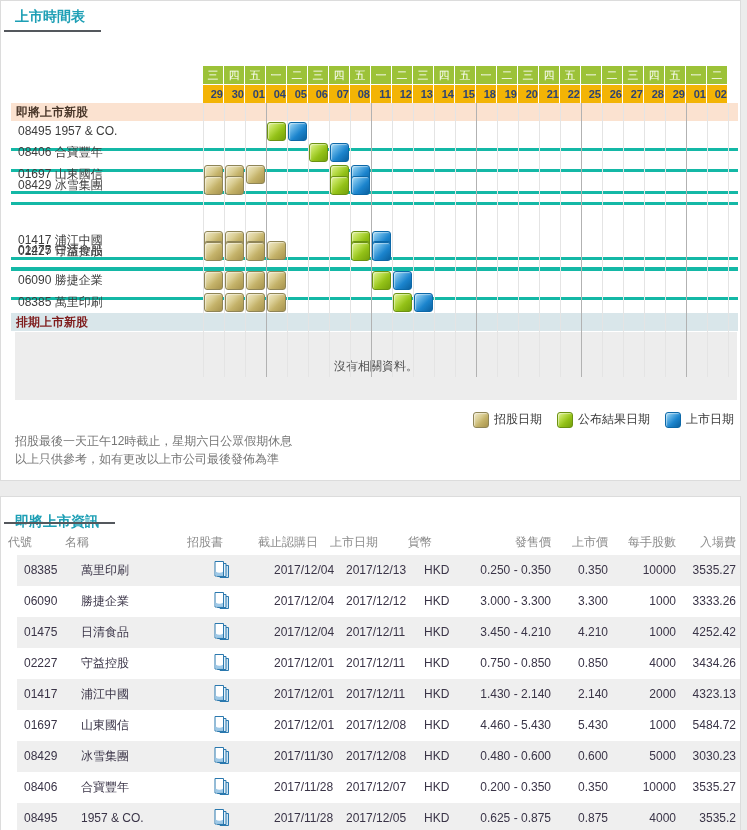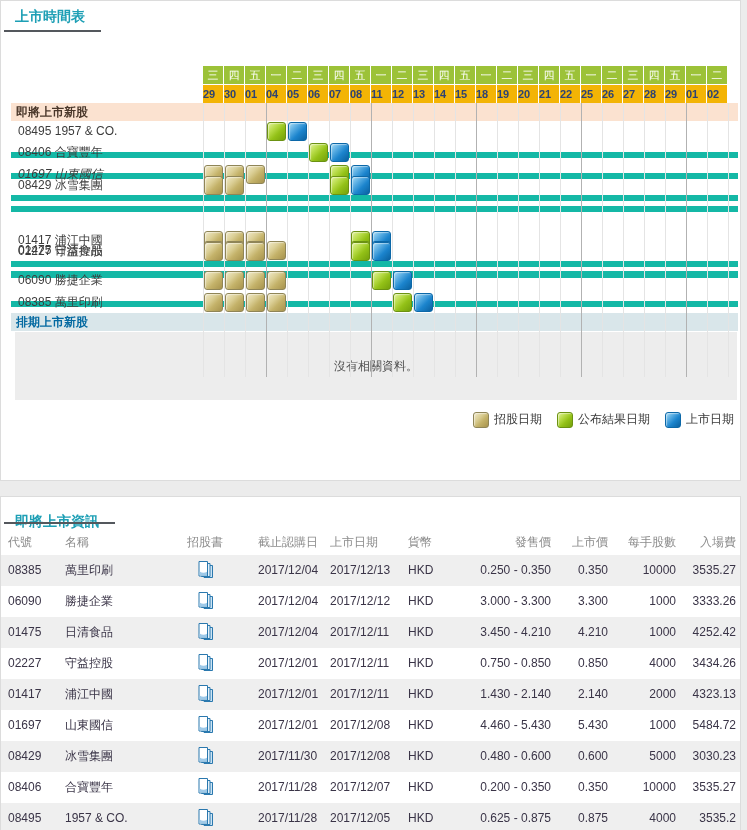--- a/index.html
+++ b/index.html
@@ -20,30 +20,30 @@
   .u2{top:25px;width:111px;}
 
   
   .cal{position:absolute;left:10px;top:46px;width:727px;height:353px;}
   .hrow{position:absolute;left:192px;display:flex;gap:1px;height:18px;}
   #monthRow{top:0;}
   #weekdayRow{top:19px;}
   #dateRow{top:38px;}
   .mseg{background:var(--month_band,#2099b5);color:#fff;font-size:12px;text-align:center;line-height:18px;}
   .wcell{width:20px;background:var(--weekday_band,#9cc238);color:#fff;font-size:11px;text-align:center;line-height:18px;}
-  .dcell{width:20px;background:var(--date_band,#f3b405);color:var(--date_text,#2e4372);font-size:11px;font-weight:bold;text-align:left;line-height:18px;}
+  .dcell{width:20px;background:var(--date_band,#f3b405);color:var(--date_text,#2e4372);font-size:11px;font-weight:bold;text-align:right;line-height:18px;}
 
   .gline{position:absolute;top:56px;height:274px;width:1px;background:#e4e4e4;z-index:3;}
   .gline.wk{background:#b2b2b2;}
 
   .band{position:absolute;left:0;width:727px;height:18px;font-size:12px;font-weight:bold;line-height:18px;padding-left:5px;box-sizing:border-box;z-index:2;}
   .band1{top:56px;background:var(--upcoming_band_bg,#fbe2d0);color:#4a372a;}
-  .band2{top:266px;background:var(--scheduled_band_bg,#d9e6ea);color:#0369a1;}
-
-  .grow{position:absolute;left:0;width:727px;height:37px;border-bottom:6px solid #14b8a6;box-sizing:border-box;}
+  .band2{top:266px;background:var(--scheduled_band_bg,#d9e6ea);color:#7f1d1d;}
+
+  .grow{position:absolute;left:0;width:727px;height:30px;border-bottom:3px solid #14b8a6;box-sizing:border-box;}
   .glabel{position:absolute;left:7px;top:0;line-height:21px;font-size:12px;color:#3c3c3c;white-space:nowrap;}
 
   .cell{position:absolute;top:1px;width:19px;height:19px;border-radius:3px;box-sizing:border-box;z-index:4;
         box-shadow:inset 1px 1px 1px rgba(255,255,255,.45);}
   .cell.tan{background:linear-gradient(135deg,#f0e9c8 0%,#dbcf96 35%,#c4b269 60%,#a7934e 100%);border:1px solid #8f8557;}
   .cell.green{background:linear-gradient(135deg,#e2f29a 0%,#b5da44 35%,#93c117 60%,#74a00c 100%);border:1px solid #6b9212;}
   .cell.blue{background:linear-gradient(135deg,#a8dcf5 0%,#51a8e0 35%,#1b84cd 60%,#0b619f 100%);border:1px solid #0c68a8;}
 
   .nodata{position:absolute;left:4px;top:285px;width:722px;height:68px;background:var(--nodata_bg,#ededed);
           color:#4f4f4f;font-size:12px;text-align:center;line-height:68px;}
@@ -51,21 +51,21 @@
   .legend{position:absolute;top:410px;right:6px;display:flex;align-items:flex-end;gap:15px;}
   .litem{display:flex;align-items:center;gap:5px;font-size:12px;color:#3a3a3a;}
   .lsw{width:16px;height:16px;border-radius:3px;box-sizing:border-box;flex:0 0 auto;}
 
   .notes{position:absolute;left:14px;top:431px;font-size:12px;color:#757575;line-height:18px;}
 
   
   .thead{position:absolute;top:32px;left:0;width:739px;height:26px;}
   .thead span{position:absolute;line-height:26px;font-size:12px;color:#8c8c8c;white-space:nowrap;}
   .tbody{position:absolute;top:58px;left:0;width:739px;}
-  .trow{position:relative;height:31px;font-size:12px;color:#3a3447;}
+  .trow{position:relative;height:31px;font-size:12px;color:#3a3447;margin-left:16px;}
   .trow.alt{background:var(--row_alt_bg,#efefef);}
   .trow span{position:absolute;line-height:31px;white-space:nowrap;}
   .c-code{left:7px;}
   .c-name{left:64px;}
   .c-doc{left:186px;width:36px;text-align:center;}
   .trow .c-doc{top:6px;line-height:normal;}
   .c-sub{left:257px;}
   .c-list{left:329px;}
   .c-cur{left:407px;}
   .c-offer{right:189px;}
@@ -168,21 +168,21 @@
         <div class="grow" style="top: 74px;">
           <div class="glabel">08495 1957 &amp; CO.</div>
           <div class="cell green" style="left: 256px;"></div>
           <div class="cell blue" style="left: 277px;"></div>
         </div>
         <div class="grow" style="top: 95px;">
           <div class="glabel">08406 合寶豐年</div>
           <div class="cell green" style="left: 298px;"></div>
           <div class="cell blue" style="left: 319px;"></div>
         </div>
-        <div class="grow" style="top: 117px; font-style: italic;">
+        <div class="grow" style="top: 117px;">
           <div class="glabel">01697 山東國信</div>
           <div class="cell tan" style="left: 193px;"></div>
           <div class="cell tan" style="left: 214px;"></div>
           <div class="cell tan" style="left: 235px;"></div>
           <div class="cell green" style="left: 319px;"></div>
           <div class="cell blue" style="left: 340px;"></div>
         </div>
         <div class="grow" style="top: 128px;">
           <div class="glabel">08429 冰雪集團</div>
           <div class="cell tan" style="left: 193px;"></div>
@@ -244,20 +244,24 @@
         <span>招股日期</span>
       </div>
       <div class="litem">
         <div class="lsw cell green" style="position: static;"></div>
         <span>公布結果日期</span>
       </div>
       <div class="litem">
         <div class="lsw cell blue" style="position: static;"></div>
         <span>上市日期</span>
       </div>
+    </div>
+  <div class="notes" id="notes">
+      <div>招股最後一天正午12時截止，星期六日公眾假期休息</div>
+      <div>以上只供參考，如有更改以上市公司最後發佈為準</div>
     </div>
 </div>
 
 <div class="panel panel2 p2">
   <div class="ptitle">即將上市資訊</div>
   <div class="underline u2"></div>
   <div class="thead" id="thead">
       <span class="c-code">代號</span>
       <span class="c-name">名稱</span>
       <span class="c-doc">招股書</span>

